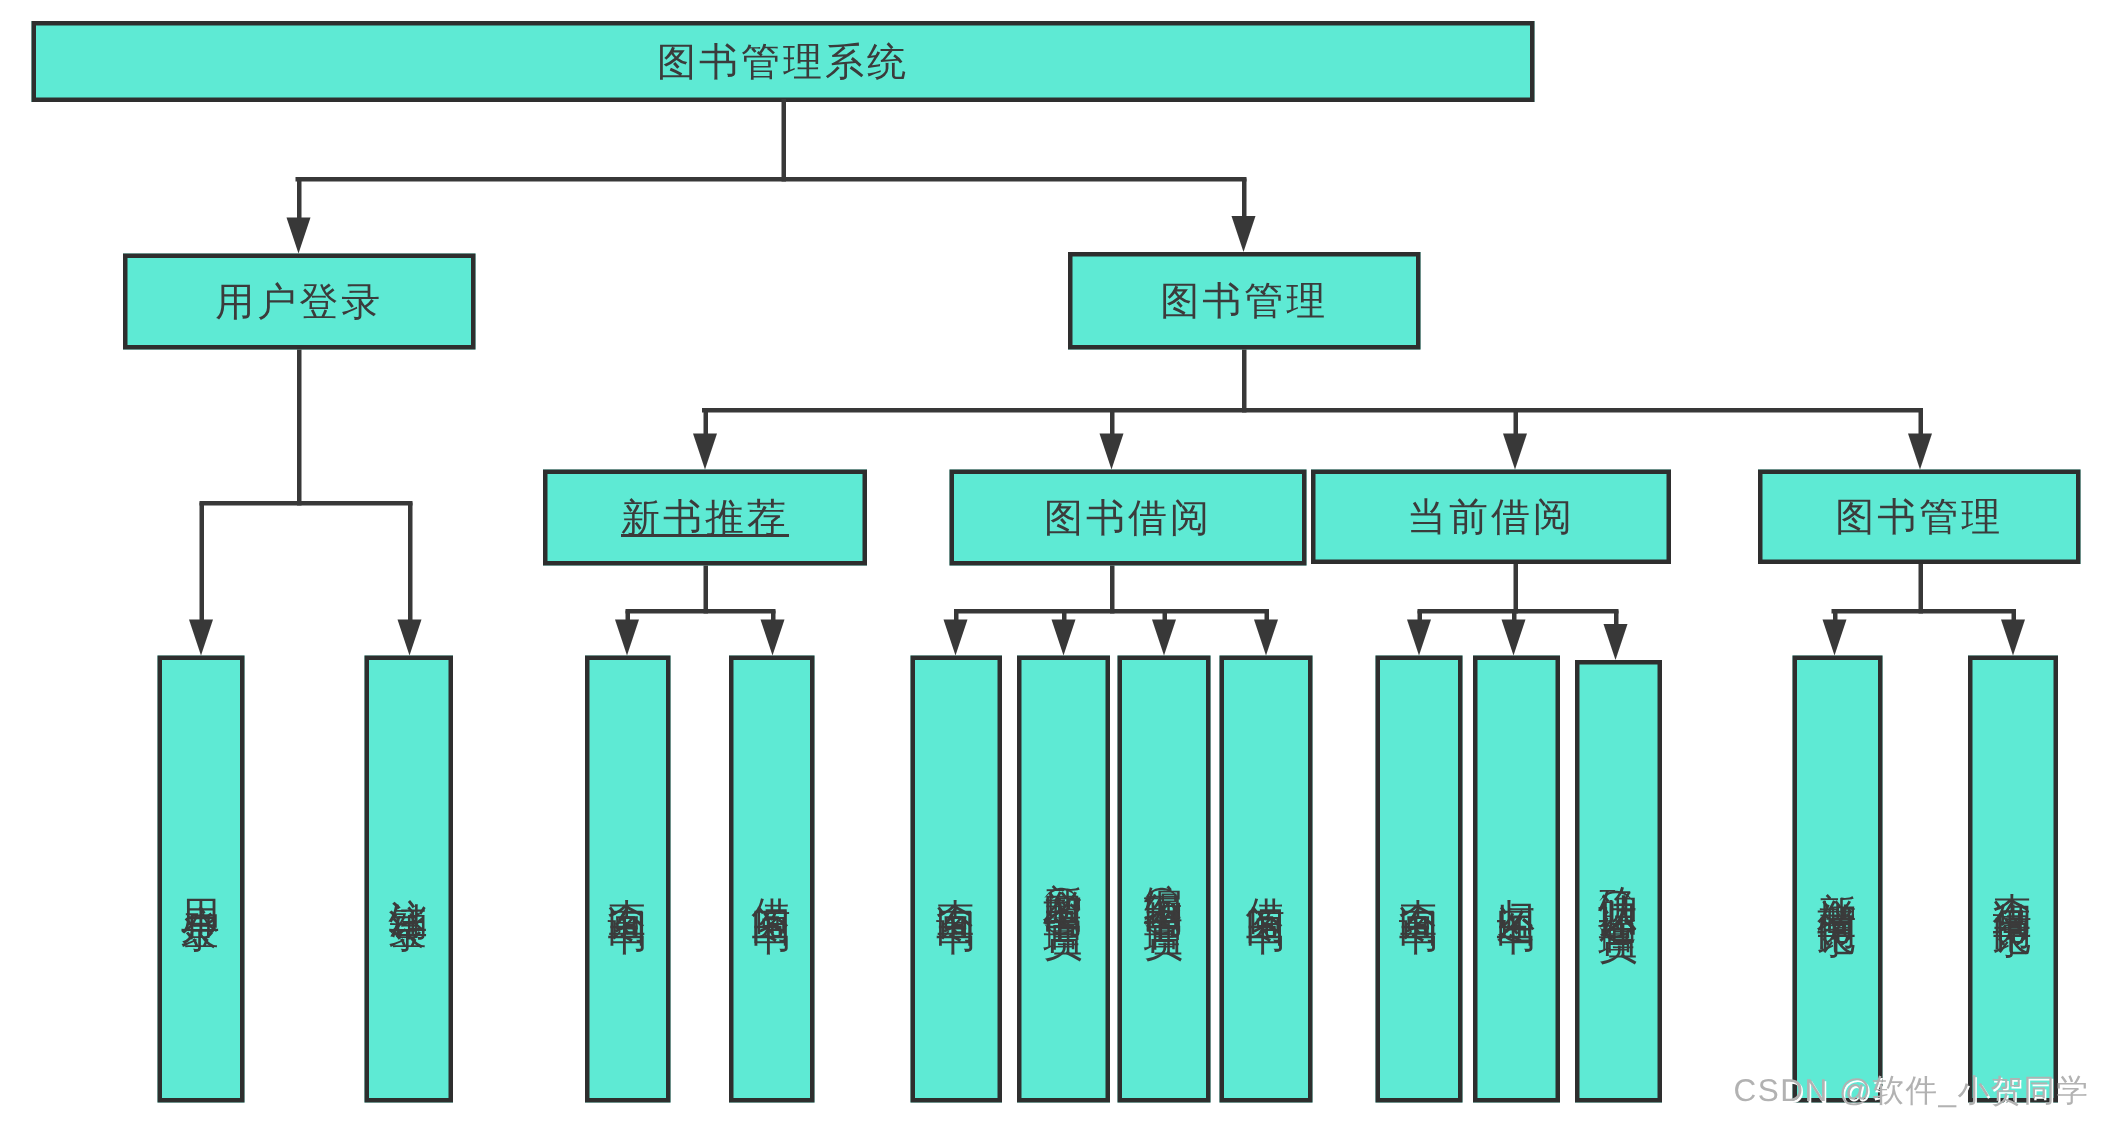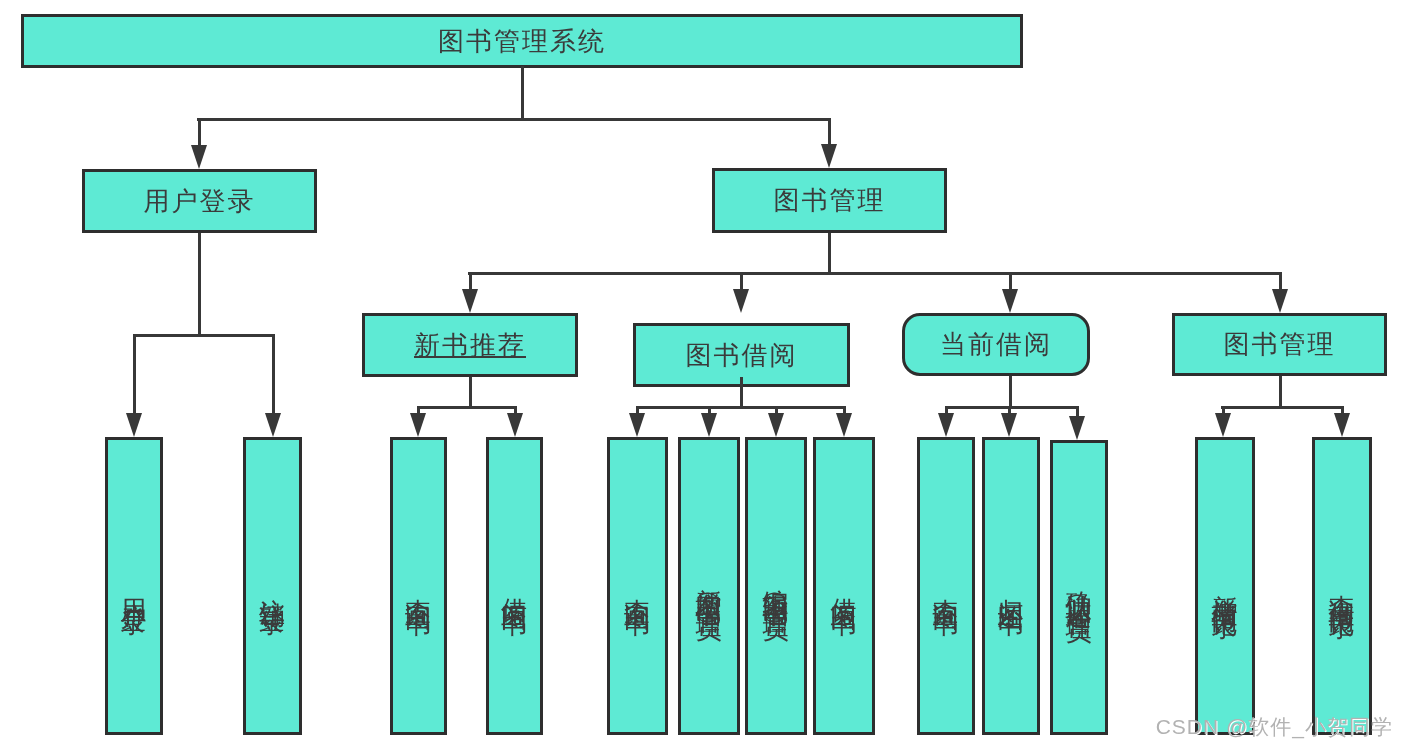--- a/index.html
+++ b/index.html
@@ -73,24 +73,24 @@
       </div>
       <div class="box" style="left: 82px; top: 169px; width: 235px; height: 64px; border-color: rgb(46, 46, 46);">
         <span class="lbl">用户登录</span>
       </div>
       <div class="box" style="left: 712px; top: 168px; width: 235px; height: 65px; border-color: rgb(46, 46, 46);">
         <span class="lbl">图书管理</span>
       </div>
       <div class="box" style="left: 362px; top: 313px; width: 216px; height: 64px; border-color: rgb(46, 46, 46); text-decoration: underline;">
         <span class="lbl">新书推荐</span>
       </div>
-      <div class="box" style="left: 633px; top: 323px; width: 217px; height: 64px; border-color: rgb(46, 46, 46); text-align: right;">
+      <div class="box" style="left: 633px; top: 313px; width: 238px; height: 64px; border-color: rgb(46, 46, 46); text-align: right;">
         <span class="lbl">图书借阅</span>
       </div>
-      <div class="box" style="left: 902px; top: 313px; width: 188px; height: 63px; border-color: rgb(46, 46, 46); border-radius: 18px;">
+      <div class="box" style="left: 874px; top: 313px; width: 240px; height: 63px; border-color: rgb(46, 46, 46);">
         <span class="lbl">当前借阅</span>
       </div>
       <div class="box" style="left: 1172px; top: 313px; width: 215px; height: 63px; border-color: rgb(46, 46, 46);">
         <span class="lbl">图书管理</span>
       </div>
       <div class="box vert" style="left: 105px; top: 437px; width: 58px; height: 298px; border-color: rgb(46, 46, 46);">
         <span class="lbl">用户登录</span>
       </div>
       <div class="box vert" style="left: 243px; top: 437px; width: 59px; height: 298px; border-color: rgb(46, 46, 46);">
         <span class="lbl">注销登录</span>

